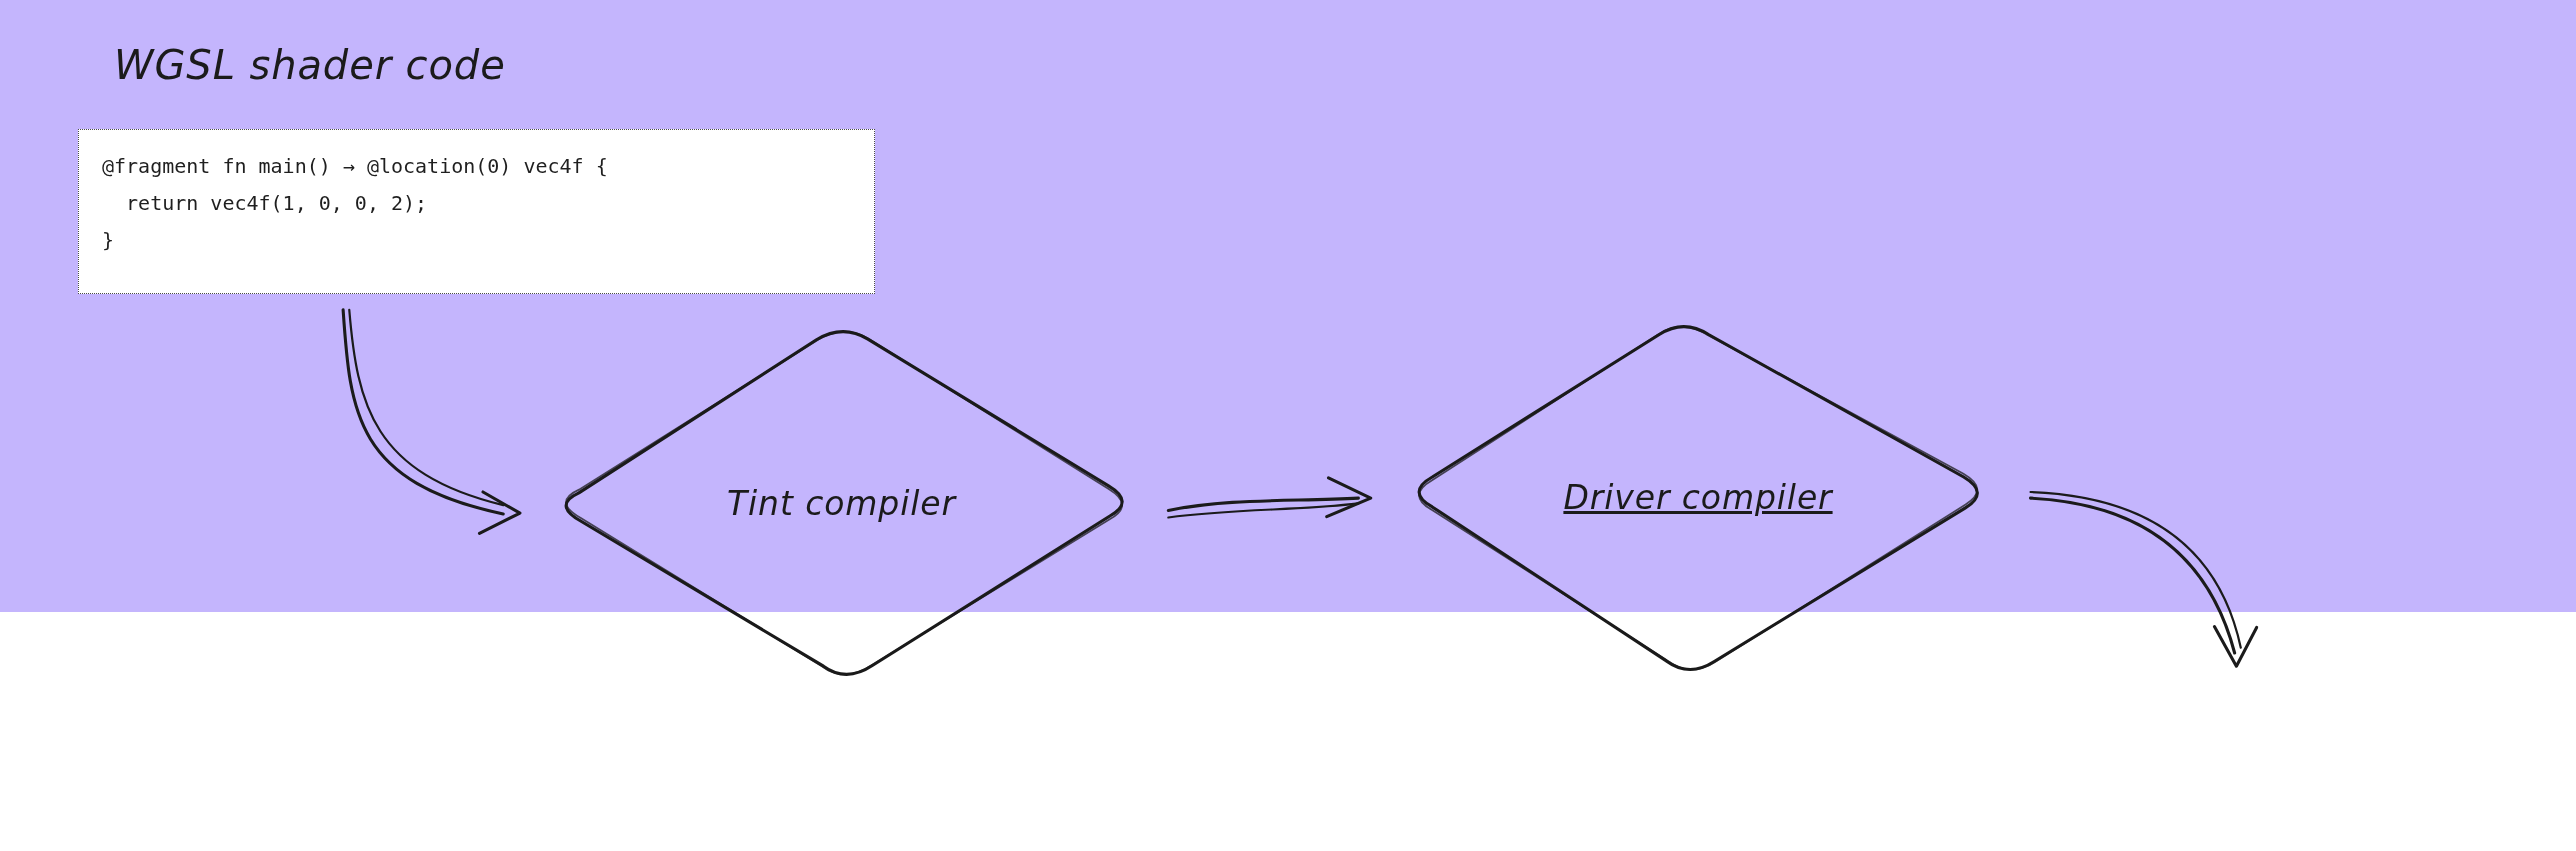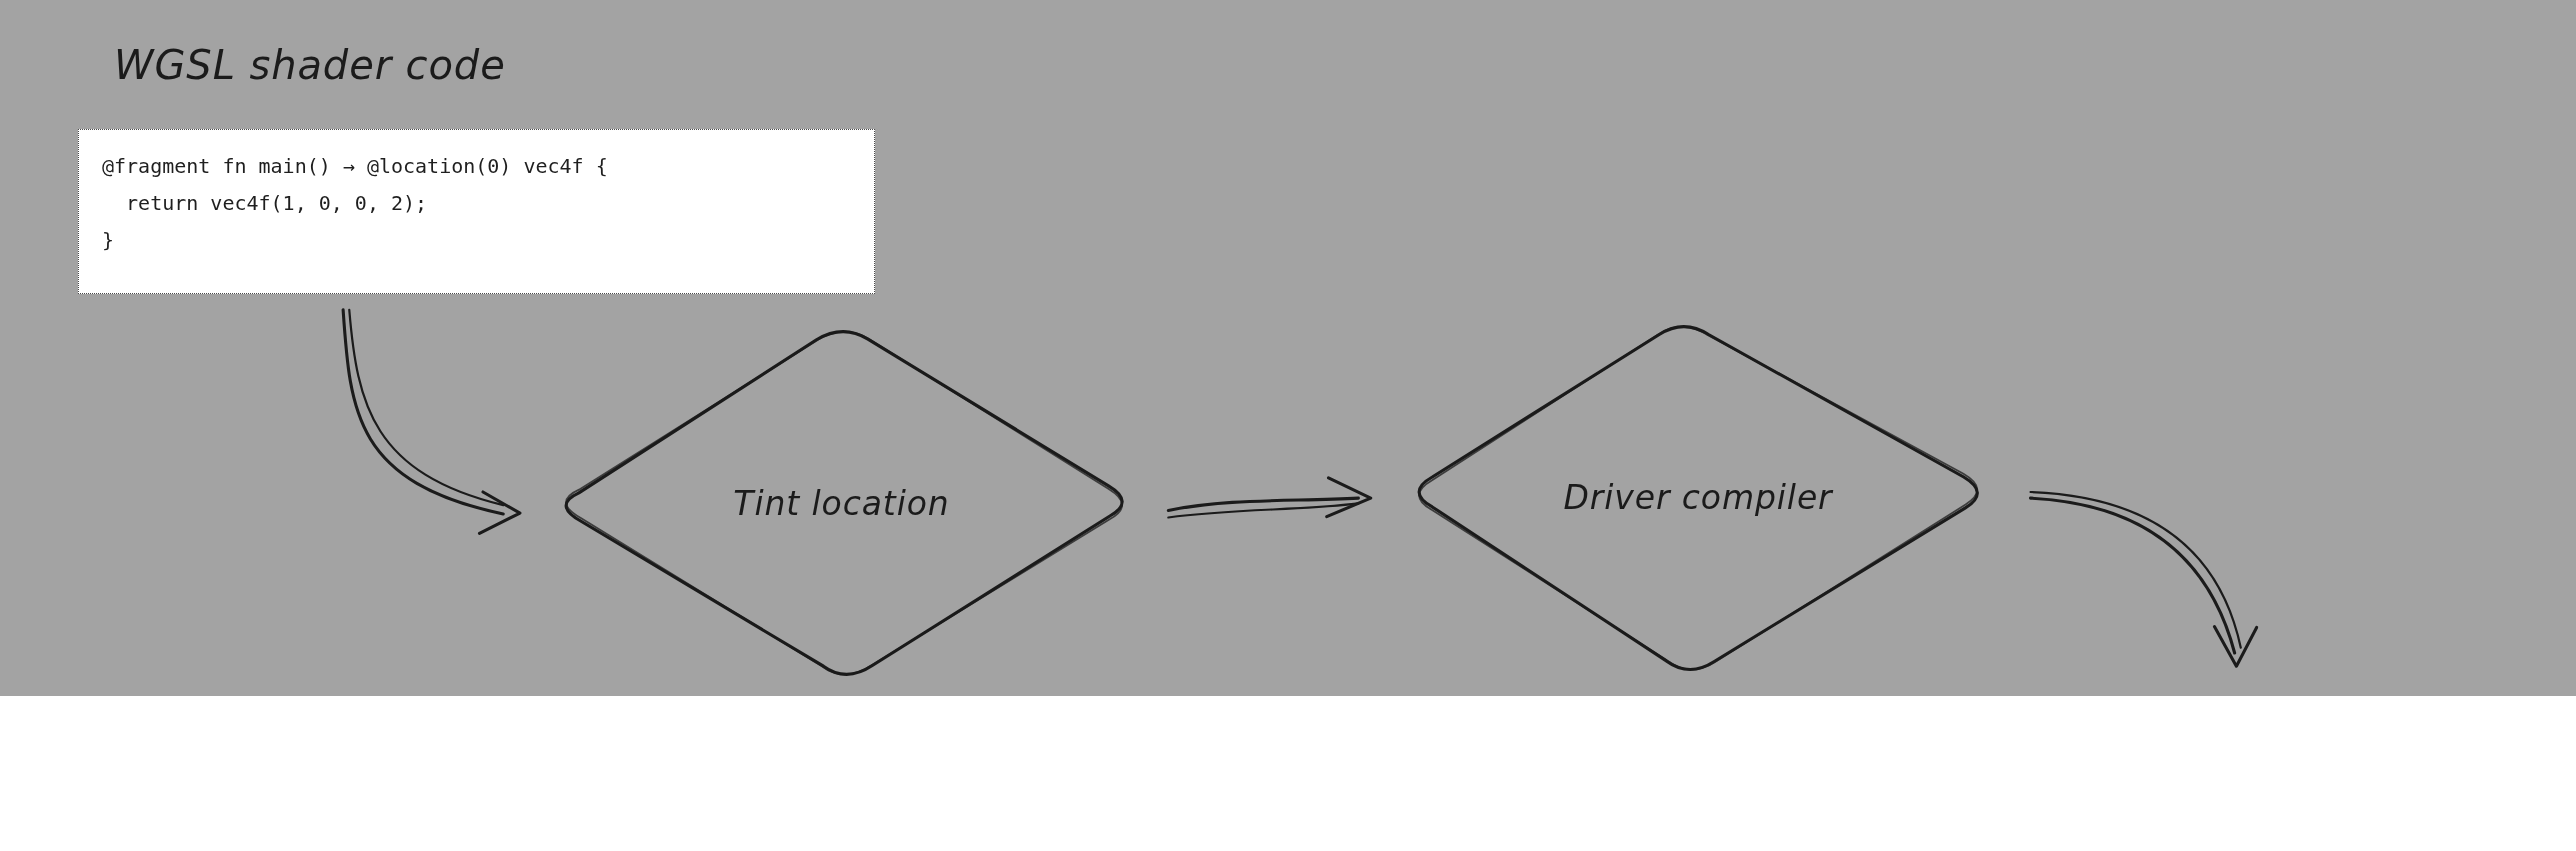--- a/index.html
+++ b/index.html
@@ -8,22 +8,22 @@
     background: #ffffff;
     width: 2576px;
     height: 852px;
     overflow: hidden;
     font-family: "DejaVu Sans", sans-serif;
     color: #1b1b1b;
   }
   .stage {
     position: relative;
     width: 2576px;
-    height: 696px;
-    background: #a3a3a3;
+    height: 612px;
+    background: #c4b5fd;
   }
   .sketch-layer {
     position: absolute;
     left: 0;
     top: 0;
     width: 2576px;
     height: 852px;
   }
   .hand {
     font-family: "DejaVu Sans", sans-serif;
@@ -70,20 +70,21 @@
     width: 581px;
     height: 352px;
     gap: 42px;
   }
   .node-label-group.driver {
     left: 1406px;
     top: 322px;
     width: 584px;
     height: 350px;
     gap: 40px;
+    text-decoration: underline;
   }
   .node-title {
     font-size: 33px;
     line-height: 39px;
     letter-spacing: 0.9px;
   }
   .node-subtitle {
     font-size: 35px;
     line-height: 40px;
     letter-spacing: 0.9px;
@@ -137,21 +138,21 @@
 
   <div class="diagram-title hand">WGSL shader code</div>
 
   <div class="code-box">
     <div class="code-line">@fragment fn main() → @location(0) vec4f {</div>
     <div class="code-line">  return vec4f(1, 0, 0, 2);</div>
     <div class="code-line">}</div>
   </div>
 
   <div class="node-label-group tint">
-    <div class="node-title hand">Tint location</div>
+    <div class="node-title hand">Tint compiler</div>
   </div>
 
   <div class="node-label-group driver">
     <div class="node-title hand">Driver compiler</div>
   </div>
 
 
 </div>
 
 

